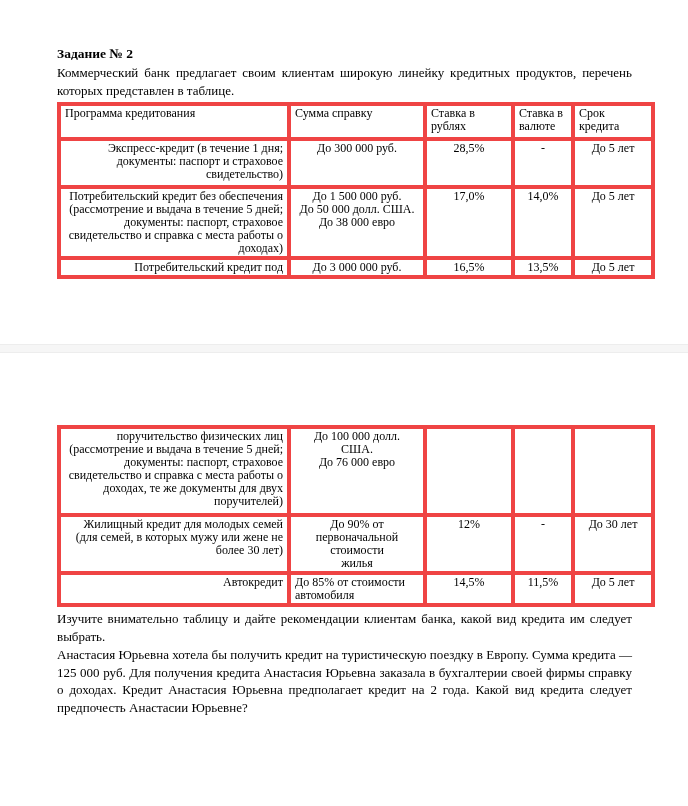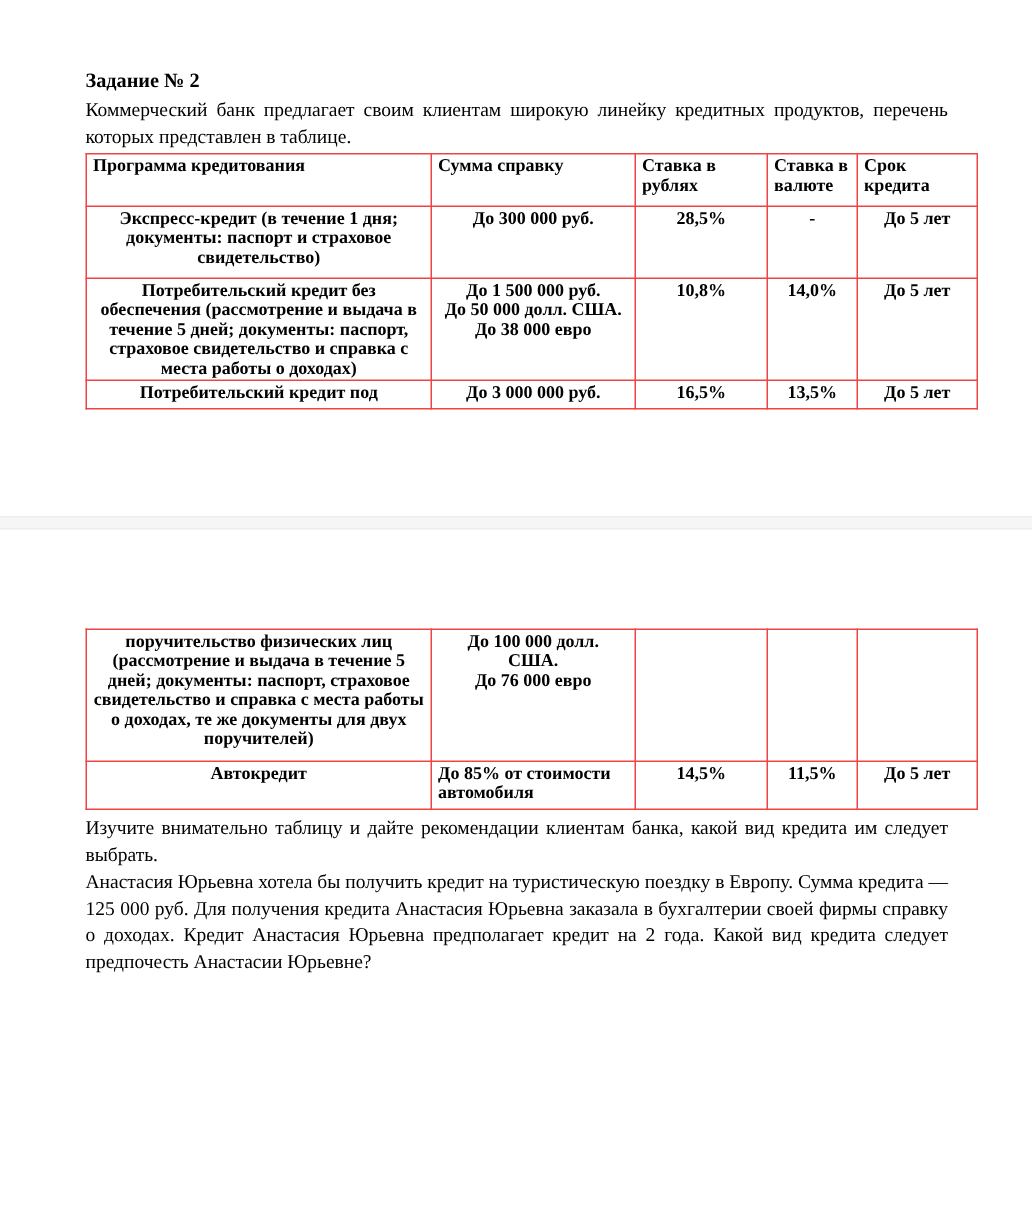--- a/index.html
+++ b/index.html
@@ -36,32 +36,32 @@
   table.credit-table {
     border-collapse: collapse;
     table-layout: fixed;
     width: 594px;
     font-size: 12px;
     line-height: 13px;
     margin-top: 3px;
   }
   table.credit-table th,
   table.credit-table td {
-    border: 1px solid #ef4444;
+    border: 4px solid #ef4444;
     padding: 1px 4px;
     vertical-align: top;
-    font-weight: bold;
+    font-weight: normal;
     overflow: hidden;
   }
   th.col-header {
     text-align: left;
     white-space: pre-line;
   }
   td.cell-program {
-    text-align: center;
+    text-align: right;
     vertical-align: top;
   }
   td.cell-amount {
     text-align: center;
     vertical-align: middle;
     white-space: pre-line;
   }
   td.cell-num {
     text-align: center;
     vertical-align: middle;
@@ -131,21 +131,21 @@
       <td class="cell-amount">До 300 000 руб.</td>
       <td class="cell-num">28,5%</td>
       <td class="cell-num">-</td>
       <td class="cell-num">До 5 лет</td>
     </tr>
     <tr class="h-66">
       <td class="cell-program">Потребительский кредит без обеспечения (рассмотрение и выдача в течение 5 дней; документы: паспорт, страховое свидетельство и справка с места работы о доходах)</td>
       <td class="cell-amount">До 1 500 000 руб.
 До 50 000 долл. США.
 До 38 000 евро</td>
-      <td class="cell-num">10,8%</td>
+      <td class="cell-num">17,0%</td>
       <td class="cell-num">14,0%</td>
       <td class="cell-num">До 5 лет</td>
     </tr>
     <tr class="h-19">
       <td class="cell-program">Потребительский кредит под</td>
       <td class="cell-amount">До 3 000 000 руб.</td>
       <td class="cell-num">16,5%</td>
       <td class="cell-num">13,5%</td>
       <td class="cell-num">До 5 лет</td>
     </tr>
@@ -165,20 +165,30 @@
     <tbody>
         <tr class="h-88 row-continuation">
       <td class="cell-program">поручительство физических лиц (рассмотрение и выдача в течение 5 дней; документы: паспорт, страховое свидетельство и справка с места работы о доходах, те же документы для двух поручителей)</td>
       <td class="cell-amount">До 100 000 долл.
 США.
 До 76 000 евро</td>
       <td class="cell-num"></td>
       <td class="cell-num"></td>
       <td class="cell-num"></td>
     </tr>
+    <tr class="h-58">
+      <td class="cell-program">Жилищный кредит для молодых семей (для семей, в которых мужу или жене не более 30 лет)</td>
+      <td class="cell-amount">До 90% от
+первоначальной
+стоимости
+жилья</td>
+      <td class="cell-num">12%</td>
+      <td class="cell-num">-</td>
+      <td class="cell-num">До 30 лет</td>
+    </tr>
     <tr class="h-32 row-autocredit">
       <td class="cell-program">Автокредит</td>
       <td class="cell-amount">До 85% от стоимости автомобиля</td>
       <td class="cell-num">14,5%</td>
       <td class="cell-num">11,5%</td>
       <td class="cell-num">До 5 лет</td>
     </tr>
   </tbody>
     </table>
 

